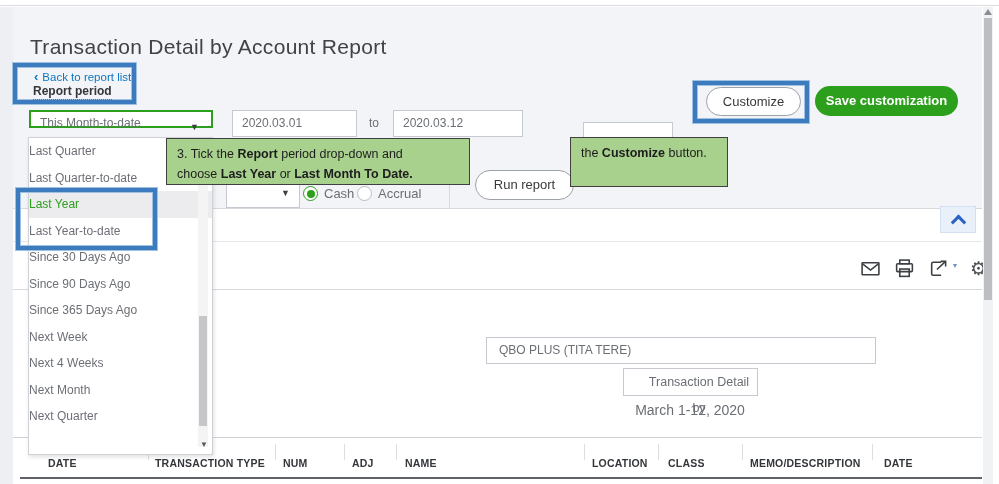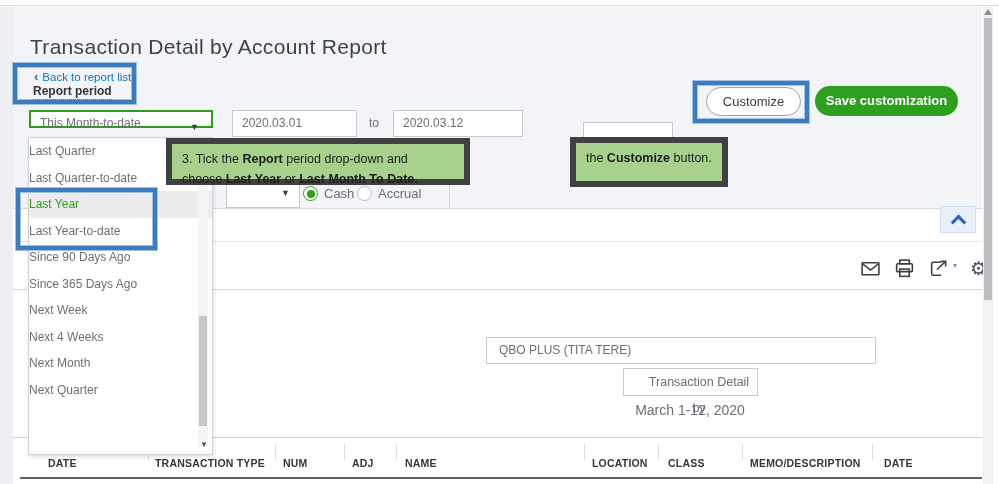--- a/index.html
+++ b/index.html
@@ -53,21 +53,21 @@
   
   .dd-panel { position:absolute; left:28px; top:137px; width:185px; height:318px; background:#fff;
               border:1px solid #cfd2d7; box-shadow:1px 2px 4px rgba(0,0,0,.12); z-index:5; overflow:hidden; }
   .dd-item { height:26.5px; line-height:26.5px; font-size:12px; color:#6c6f75; white-space:nowrap; cursor:pointer; }
   .dd-item.dd-green { color:#2ca01c; background:#ececee; }
   .dd-scroll-track { position:absolute; right:4px; top:3px; width:10px; height:306px; background:#f4f4f5; }
   .dd-scroll-thumb { position:absolute; right:5px; top:178px; width:8px; height:110px; background:#c6c6c8; }
   .dd-down-caret { position:absolute; right:4px; bottom:5px; font-size:8px; color:#55585c; }
 
   
-  .annot { position:absolute; background:#a9d18e; border:6px solid #404040; color:#1d1d1d; font-size:12.5px;
+  .annot { position:absolute; background:#a9d18e; border:1px solid #404040; color:#1d1d1d; font-size:12.5px;
            padding:5px 10px; line-height:1.6; z-index:8; white-space:nowrap; }
   .annot b { font-weight:bold; }
   .annot3 { left:166px; top:138px; width:304px; height:47px; }
   .annot4 { left:570px; top:137px; width:158px; height:50px; }
 
   
   .collapse-btn { position:absolute; left:940px; top:206px; width:36px; height:27px; background:#e9f0fa; border:1px solid #d2e0f2;
                   display:flex; align-items:center; justify-content:center; cursor:pointer; z-index:1; }
   .icon-row { position:absolute; left:860px; top:256px; width:126px; height:24px; display:flex; align-items:center; gap:13px; z-index:1; }
   .tool-icon { width:21px; height:21px; display:inline-flex; align-items:center; justify-content:center; cursor:pointer; }
@@ -129,31 +129,33 @@
   <div class="radio-row" style="left:303px;">
     <span class="radio-outer sel"></span>
     <span class="radio-label">Cash</span>
   </div>
   <div class="radio-row" style="left:357px;">
     <span class="radio-outer"></span>
     <span class="radio-label">Accrual</span>
   </div>
   <div class="vline" style="left:449px; top:173px; height:35px;"></div>
 
+  <div class="pill-btn run-report">Run report</div>
 
   <div class="blue-box" style="left:693px; top:81px; width:116px; height:42px;"></div>
   <div class="pill-btn customize">Customize</div>
   <div class="save-custom">Save customization</div>
 
   <div class="dd-panel">
     <div id="dd-list">
         <div class="dd-item">Last Quarter</div>
         <div class="dd-item">Last Quarter-to-date</div>
         <div class="dd-item dd-green">Last Year</div>
         <div class="dd-item">Last Year-to-date</div>
+        <div class="dd-item">Since 30 Days Ago</div>
         <div class="dd-item">Since 90 Days Ago</div>
         <div class="dd-item">Since 365 Days Ago</div>
         <div class="dd-item">Next Week</div>
         <div class="dd-item">Next 4 Weeks</div>
         <div class="dd-item">Next Month</div>
         <div class="dd-item">Next Quarter</div>
       </div>
     <div class="dd-scroll-track"></div>
     <div class="dd-scroll-thumb"></div>
     <div class="dd-down-caret">▼</div>

